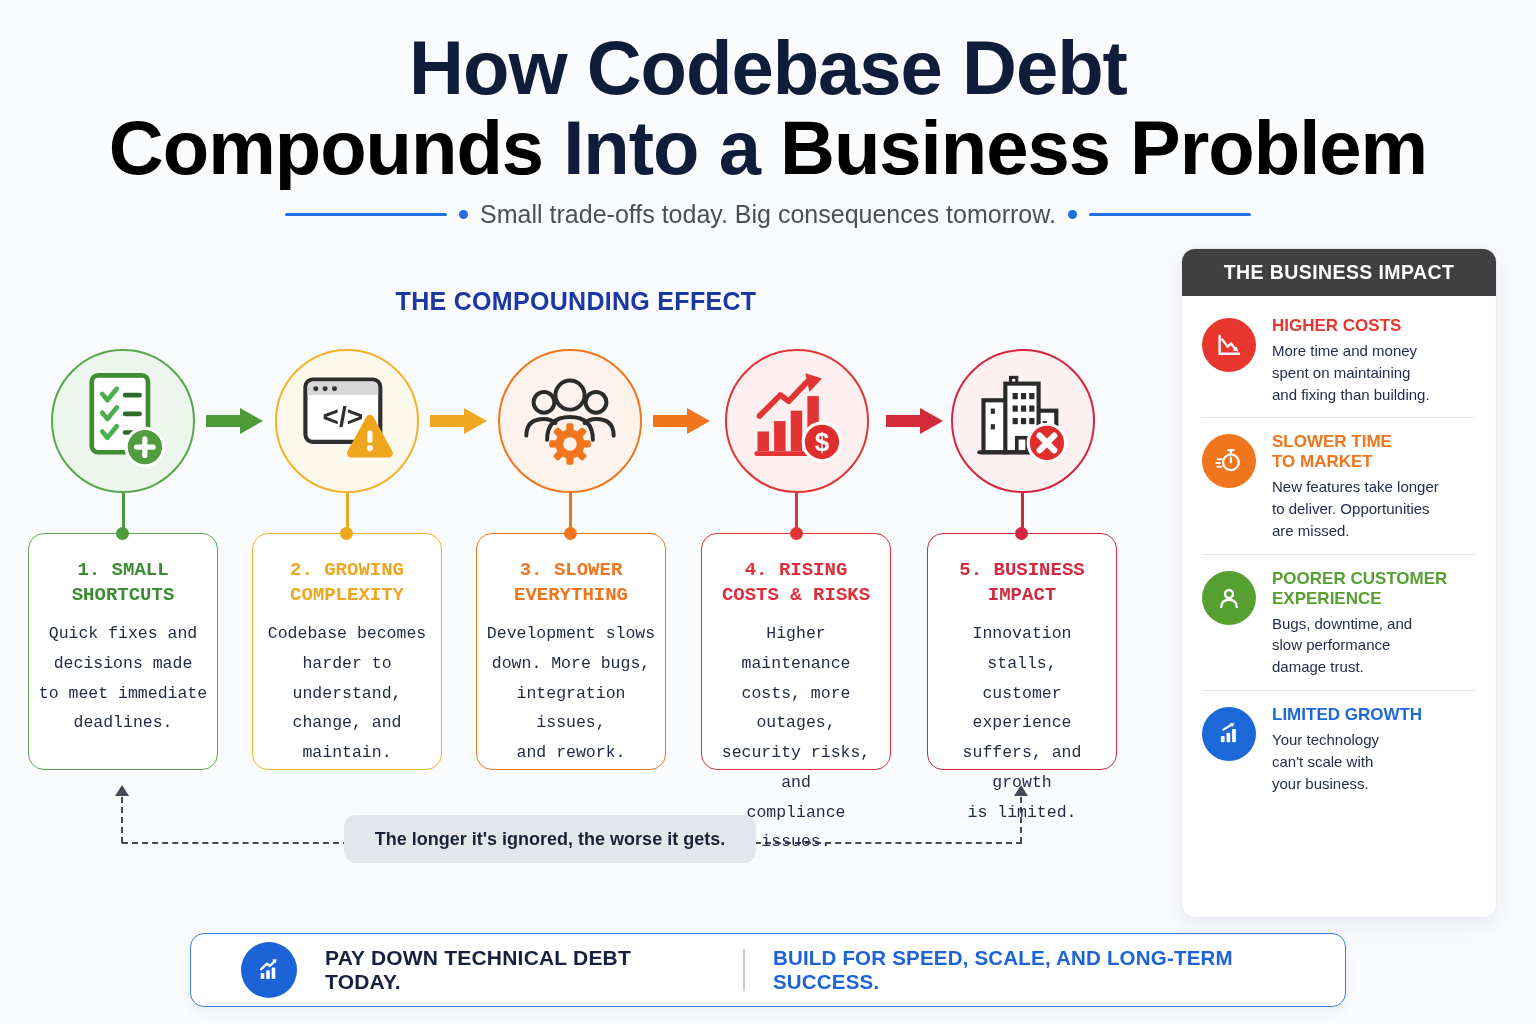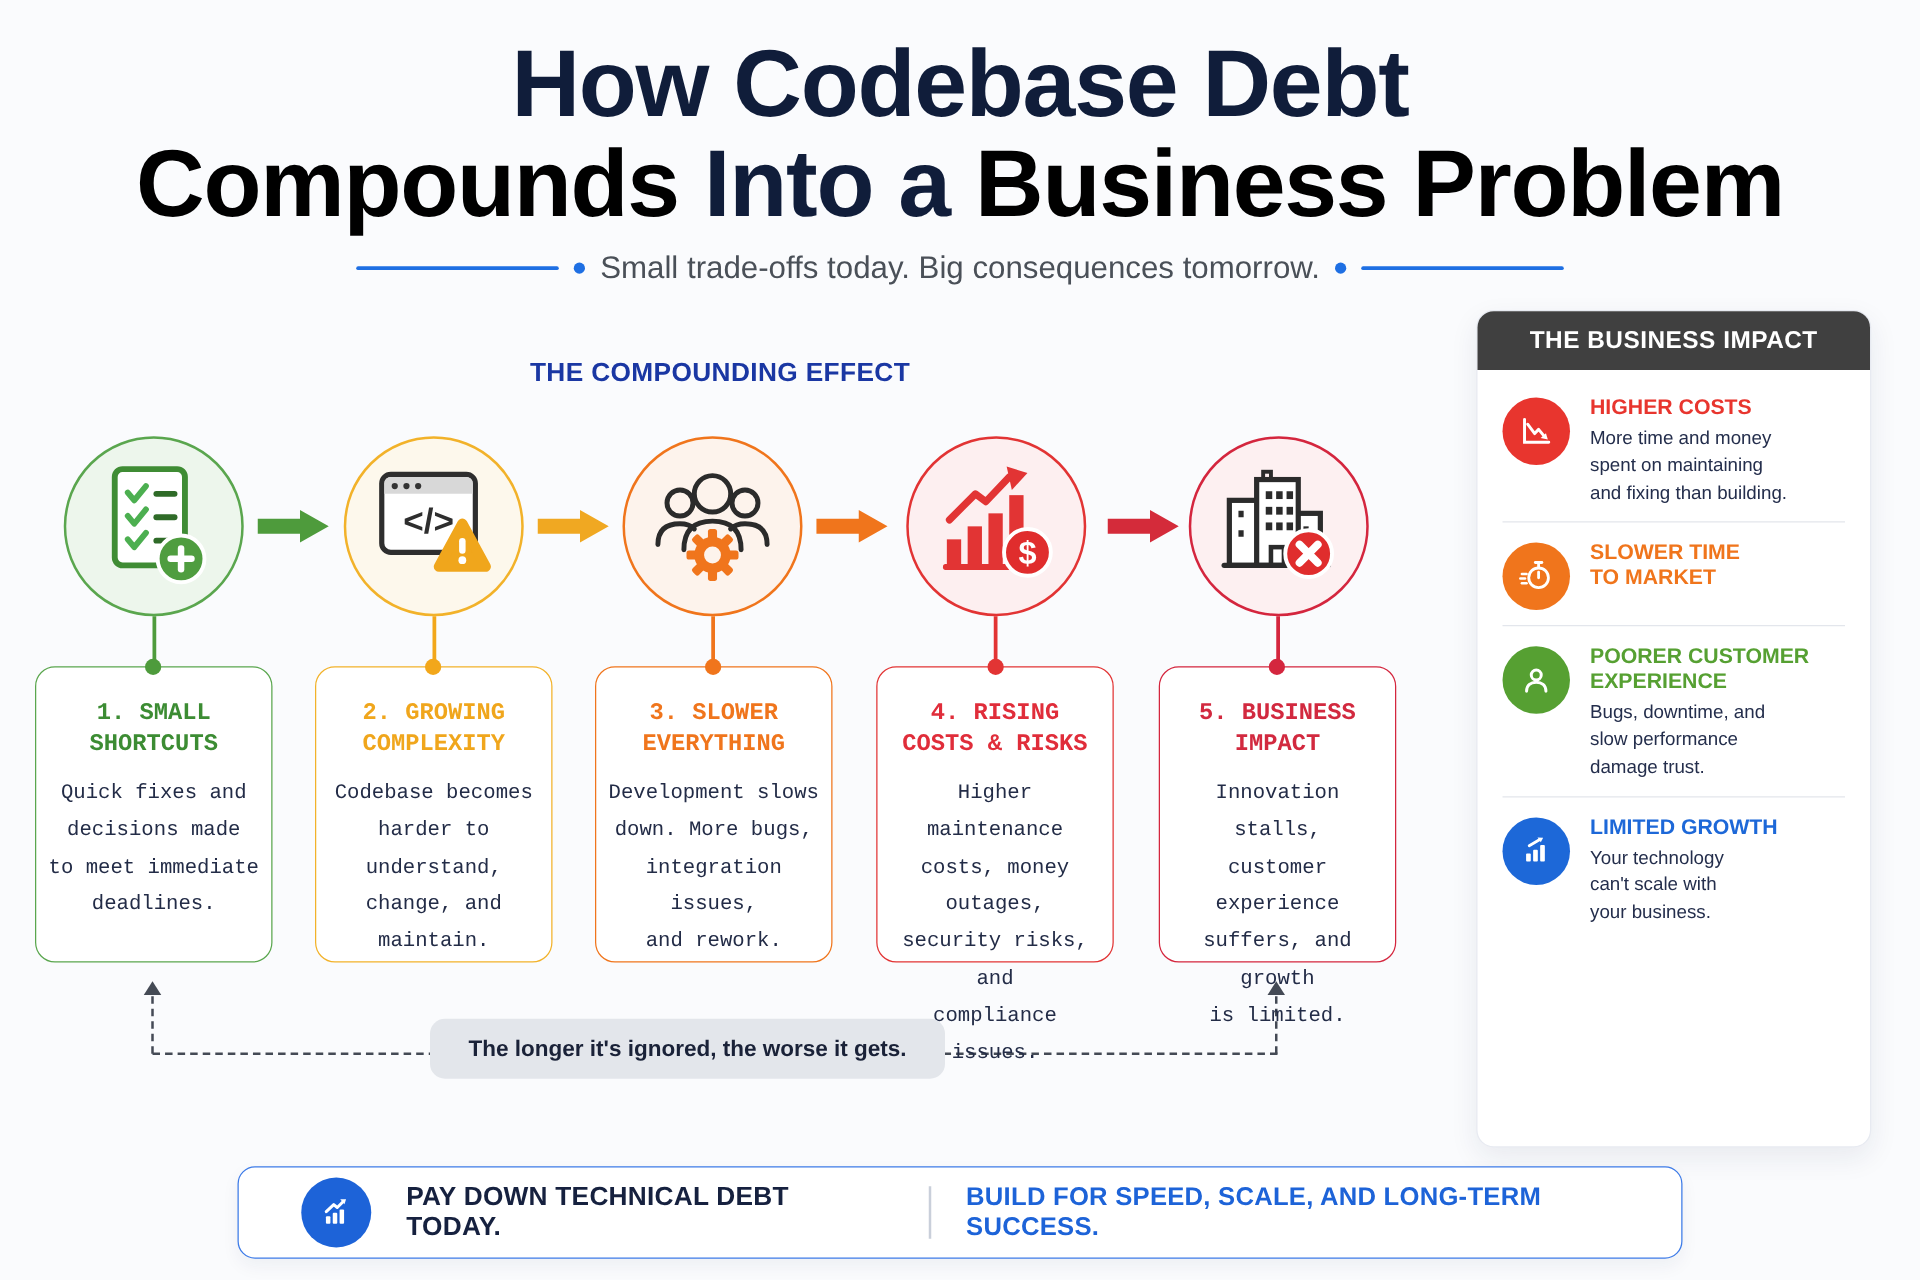--- a/index.html
+++ b/index.html
@@ -14,21 +14,21 @@
   .title-l2 .blue { color:#000000; }
   .title-l2 .dark { color:#101d3a; }
   .subtitle-row { position:absolute; top:200px; left:0; width:100%; display:flex;
     align-items:center; justify-content:center; gap:12px; }
   .sub-line { width:162px; height:3px; background:#1e6fe3; border-radius:2px; }
   .sub-dot { width:9px; height:9px; border-radius:50%; background:#1e6fe3; }
   .subtitle { font-size:25px; color:#4a5058; }
 
   
   .flow-heading { position:absolute; top:287px; left:0; width:1152px; text-align:center;
-    font-size:21px; font-weight:bold; color:#1a37a3; letter-spacing:0.3px; }
+    font-size:25px; font-weight:bold; color:#1a37a3; letter-spacing:0.3px; }
 
   .circle { position:absolute; top:349px; width:144px; height:144px; border-radius:50%;
     display:flex; align-items:center; justify-content:center; }
   .circle.p1 { left:51px;  background:#edf6ec; border:2px solid #5aa64e; }
   .circle.p2 { left:275px; background:#fdf8ec; border:2px solid #f2b22a; }
   .circle.p3 { left:498px; background:#fdf3ec; border:2px solid #f0751c; }
   .circle.p4 { left:725px; background:#fdeff0; border:2px solid #e23434; }
   .circle.p5 { left:951px; background:#fdf0f1; border:2px solid #d4263e; }
 
   .flow-arrow { position:absolute; top:407px; width:58px; height:28px; }
@@ -269,21 +269,21 @@
 EVERYTHING</div>
     <div class="card-body">Development slows
 down. More bugs,
 integration issues,
 and rework.</div>
   </div>
   <div class="card k4">
     <div class="card-title">4. RISING
 COSTS &amp; RISKS</div>
     <div class="card-body">Higher maintenance
-costs, money outages,
+costs, more outages,
 security risks, and
 compliance issues.</div>
   </div>
   <div class="card k5">
     <div class="card-title">5. BUSINESS
 IMPACT</div>
     <div class="card-body">Innovation stalls,
 customer experience
 suffers, and growth
 is limited.</div>
@@ -324,20 +324,23 @@
             <line x1="11.4" y1="3.2" x2="15.6" y2="3.2" stroke="#ffffff" stroke-width="1.8" stroke-linecap="round"></line>
             <line x1="13.5" y1="13" x2="13.5" y2="9.3" stroke="#ffffff" stroke-width="1.8" stroke-linecap="round"></line>
             <line x1="2.8" y1="10.5" x2="5.8" y2="10.5" stroke="#ffffff" stroke-width="1.6" stroke-linecap="round"></line>
             <line x1="1.8" y1="13.5" x2="4.8" y2="13.5" stroke="#ffffff" stroke-width="1.6" stroke-linecap="round"></line>
             <line x1="2.8" y1="16.5" x2="5.8" y2="16.5" stroke="#ffffff" stroke-width="1.6" stroke-linecap="round"></line>
           </svg>
         </span>
         <div>
           <div class="impact-title it2">SLOWER TIME
 TO MARKET</div>
+          <div class="impact-body">New features take longer
+to deliver. Opportunities
+are missed.</div>
         </div>
       </div>
 
 
       <div class="impact-item">
         <span class="impact-icon ii4">
           <svg width="30" height="30" viewBox="0 0 24 24">
             <circle cx="12" cy="8.8" r="3.2" fill="none" stroke="#ffffff" stroke-width="1.9"></circle>
             <path d="M5.8 19.2 C5.8 15.2 8.6 13.4 12 13.4 C15.4 13.4 18.2 15.2 18.2 19.2" fill="none" stroke="#ffffff" stroke-width="1.9" stroke-linecap="round"></path>
           </svg>

